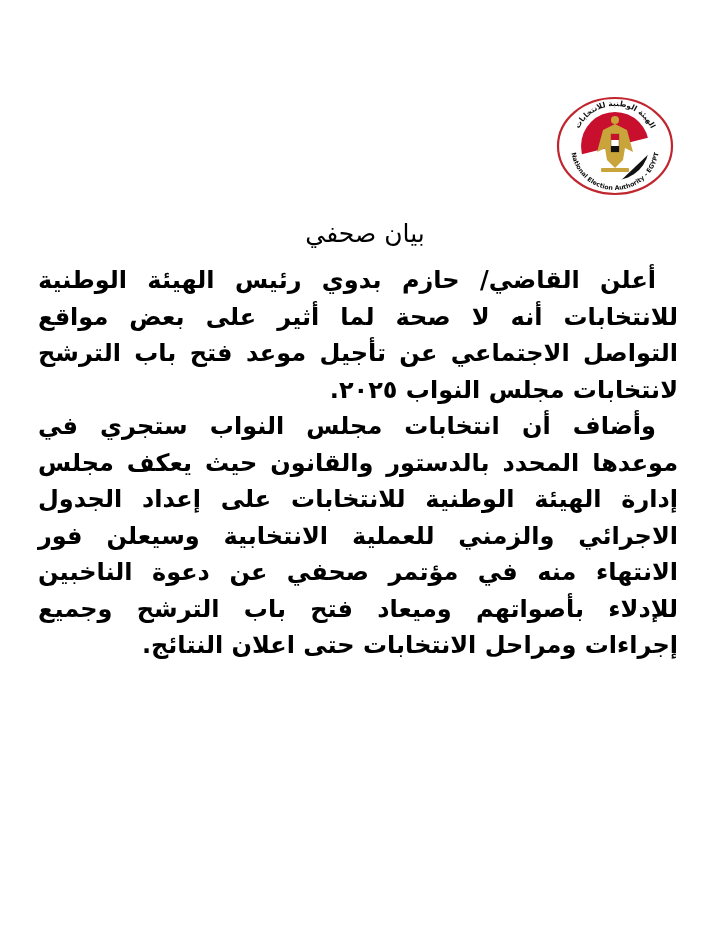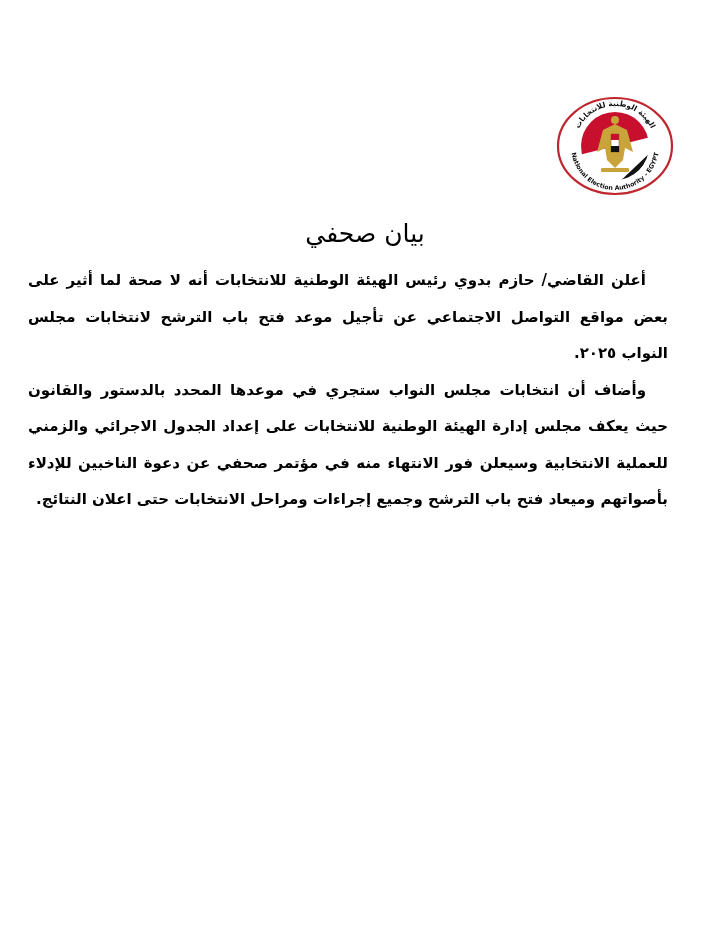--- a/index.html
+++ b/index.html
@@ -31,27 +31,27 @@
       font-weight: normal;
       font-size: 25px;
       color: #000;
       direction: rtl;
       line-height: 40px;
       padding-left: 10px;
     }
     .body-text {
       position: absolute;
       top: 262px;
-      left: 28px;
+      left: 38px;
       width: 640px;
       direction: rtl;
       text-align: justify;
       text-align-last: right;
       font-weight: bold;
-      font-size: 15px;
+      font-size: 24px;
       line-height: 36.5px;
       color: #000;
     }
     .para {
       margin: 0;
       text-indent: 22px;
     }
   </style>
 </head>
 <body>

